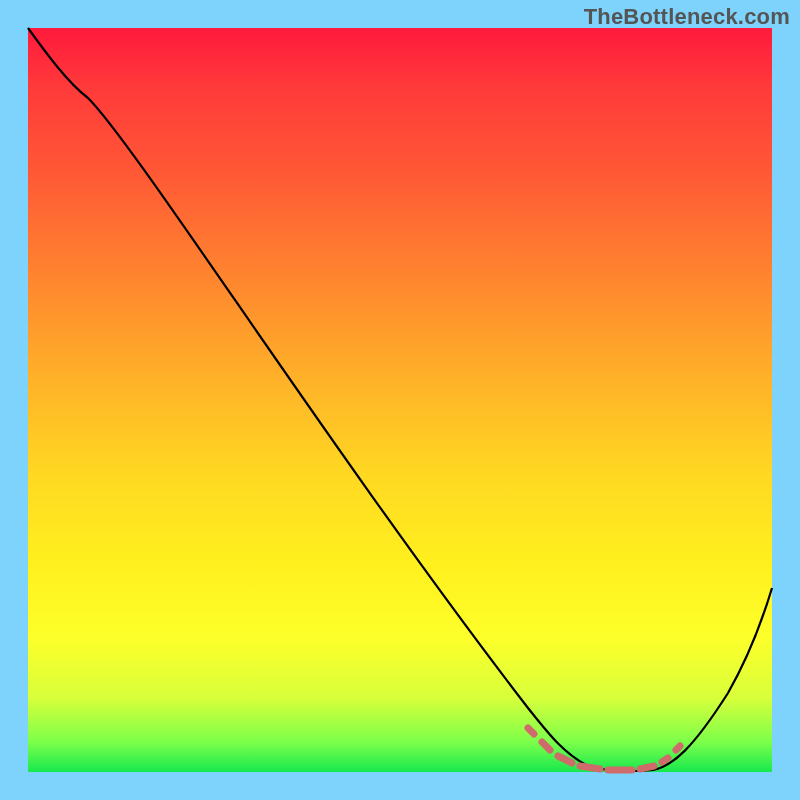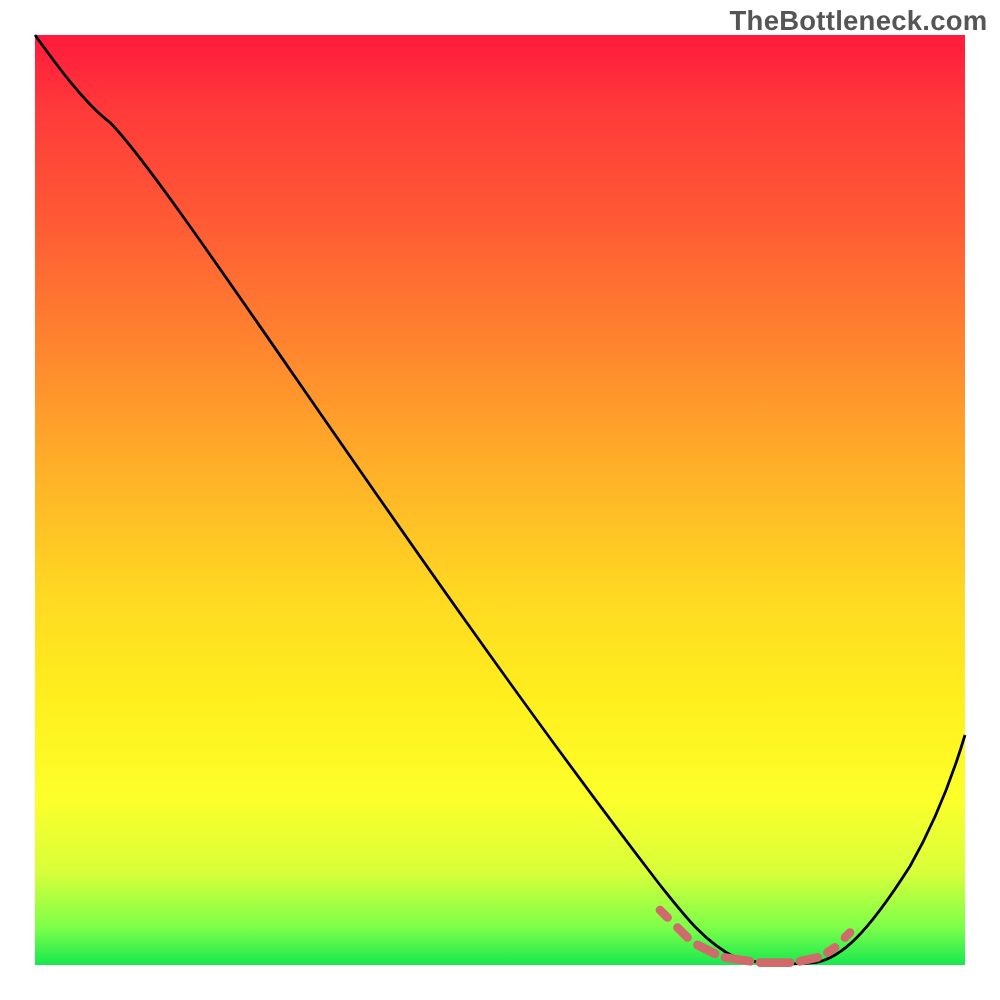--- a/index.html
+++ b/index.html
@@ -8,21 +8,21 @@
     width: 800px;
     height: 800px;
     background: #000;
     font-family: Arial, Helvetica, sans-serif;
     overflow: hidden;
   }
   .stage {
     position: relative;
     width: 800px;
     height: 800px;
-    background: #ffffff;
+    background: #7dd3fc;
   }
   .attribution {
     position: absolute;
     top: 4px;
     right: 10px;
     color: #555;
     font-size: 22px;
     font-weight: 600;
     letter-spacing: 0.2px;
     z-index: 10;

